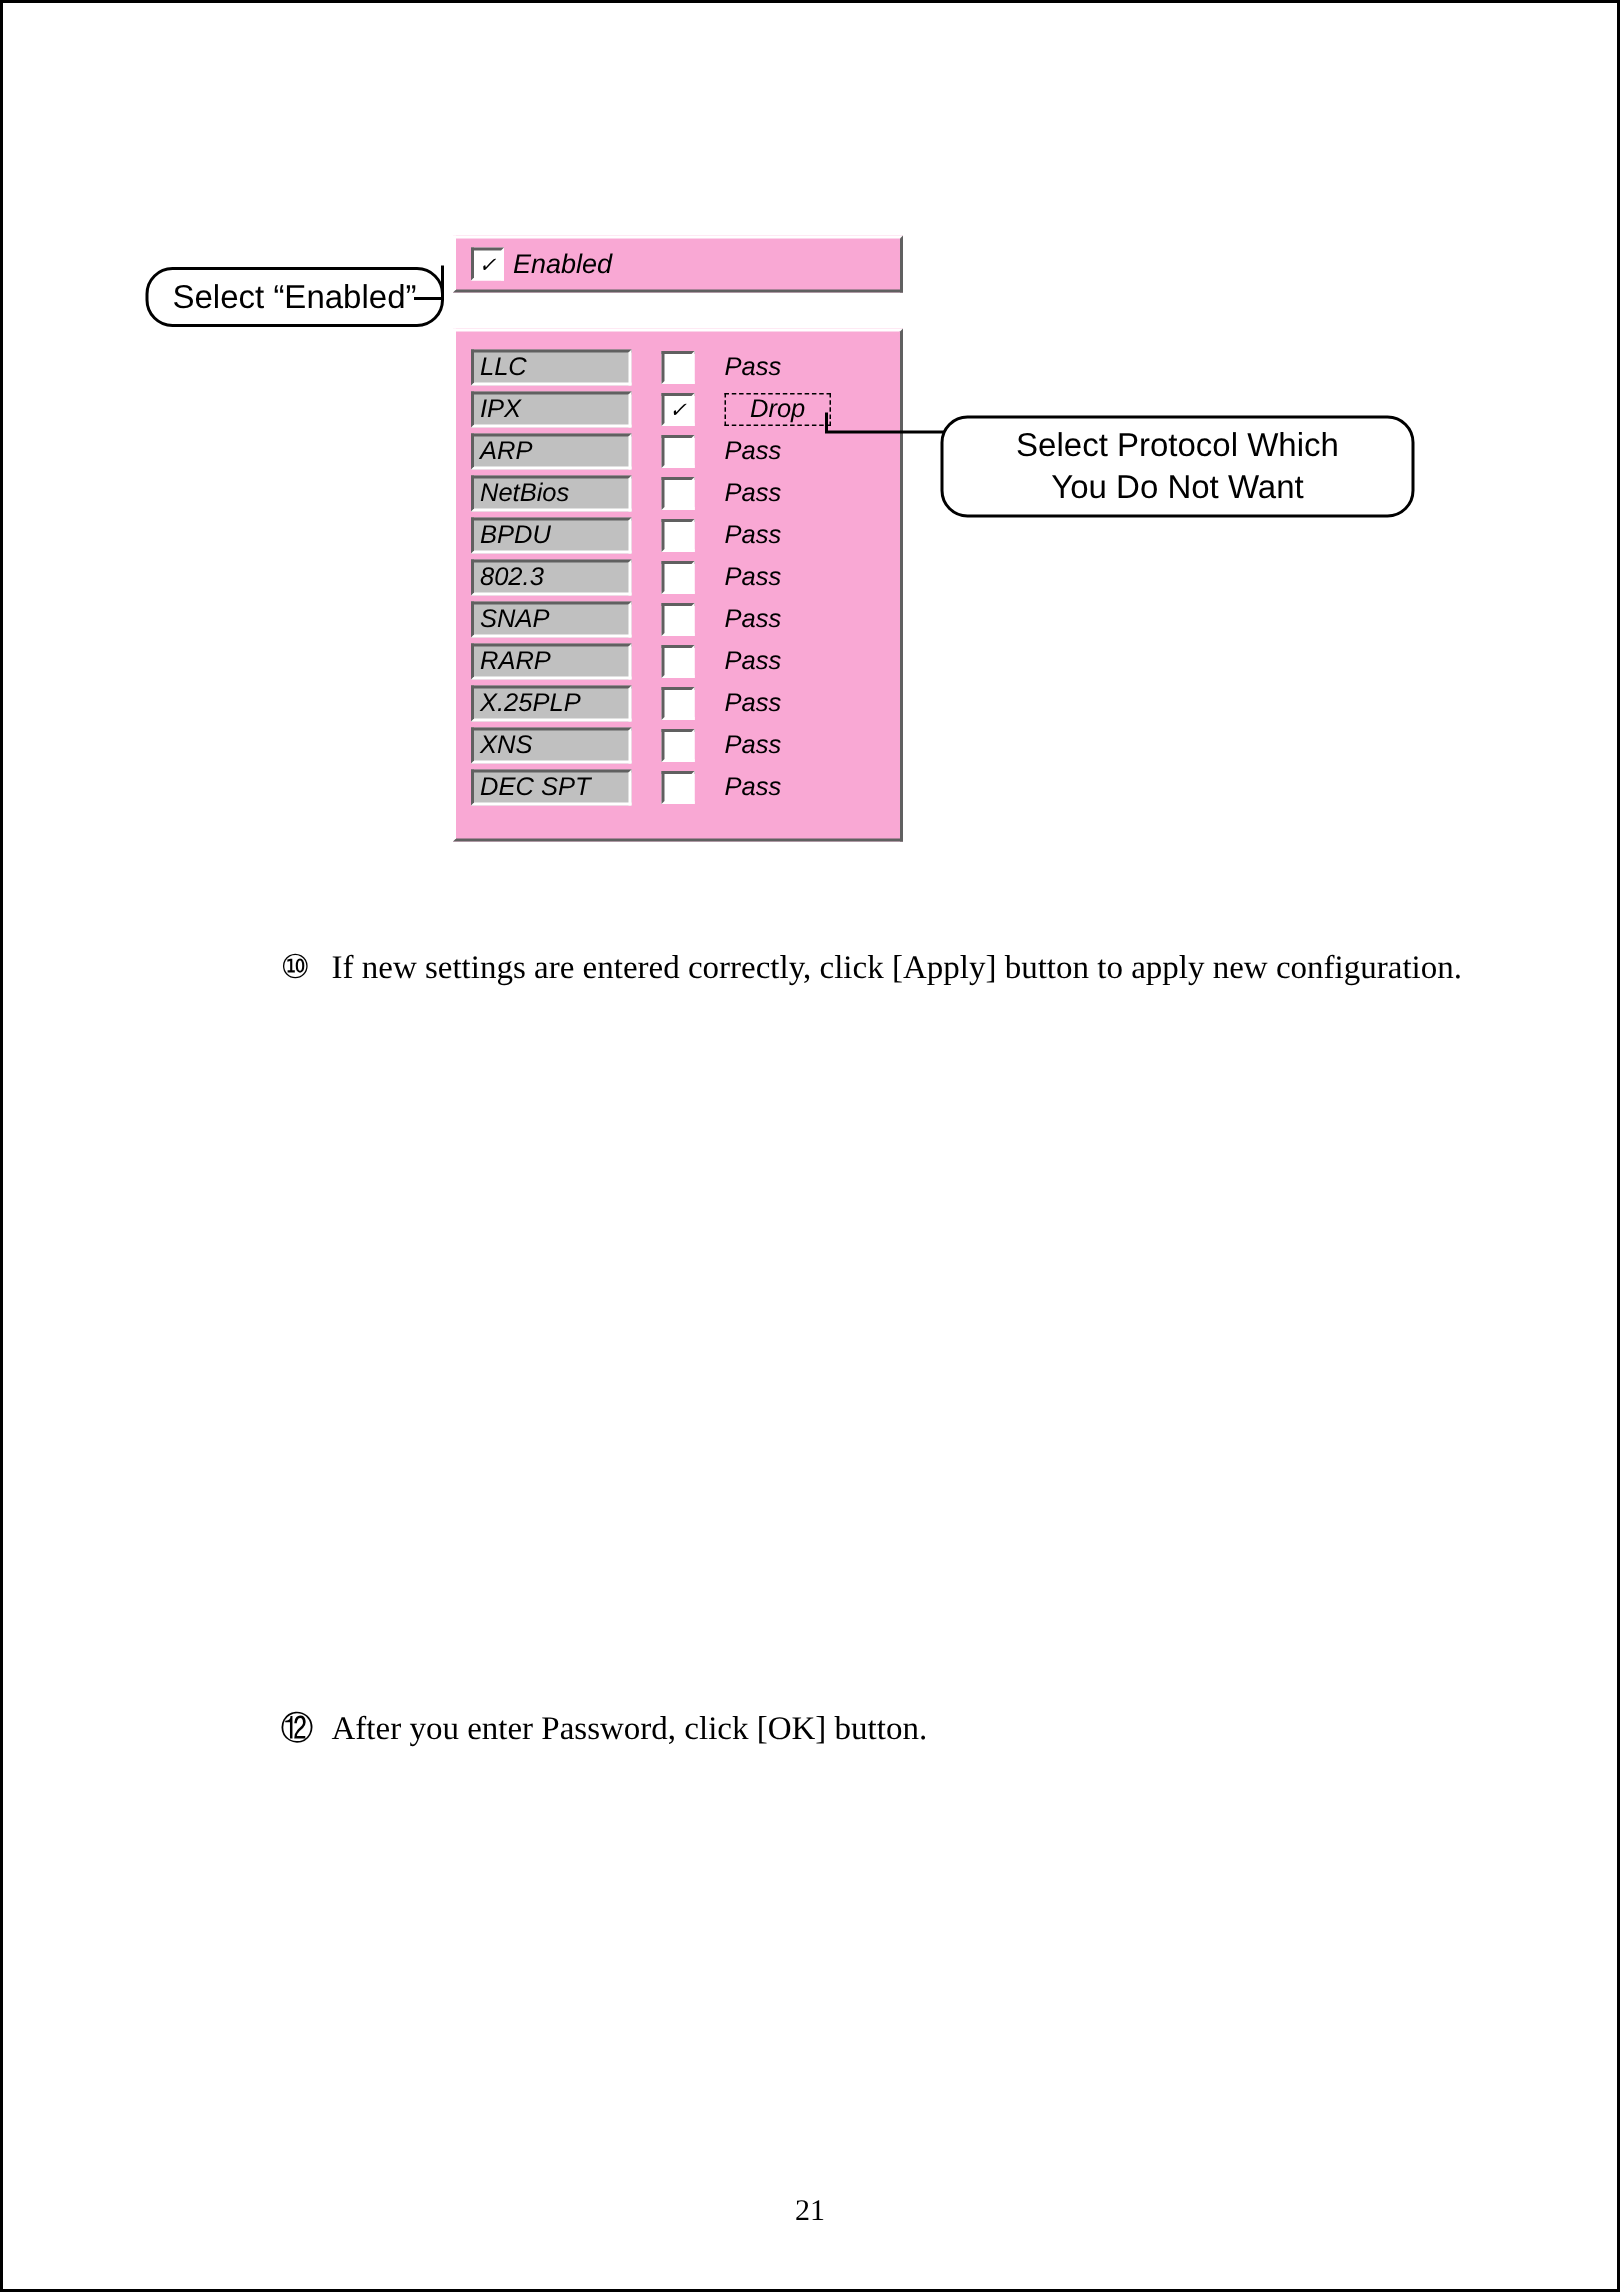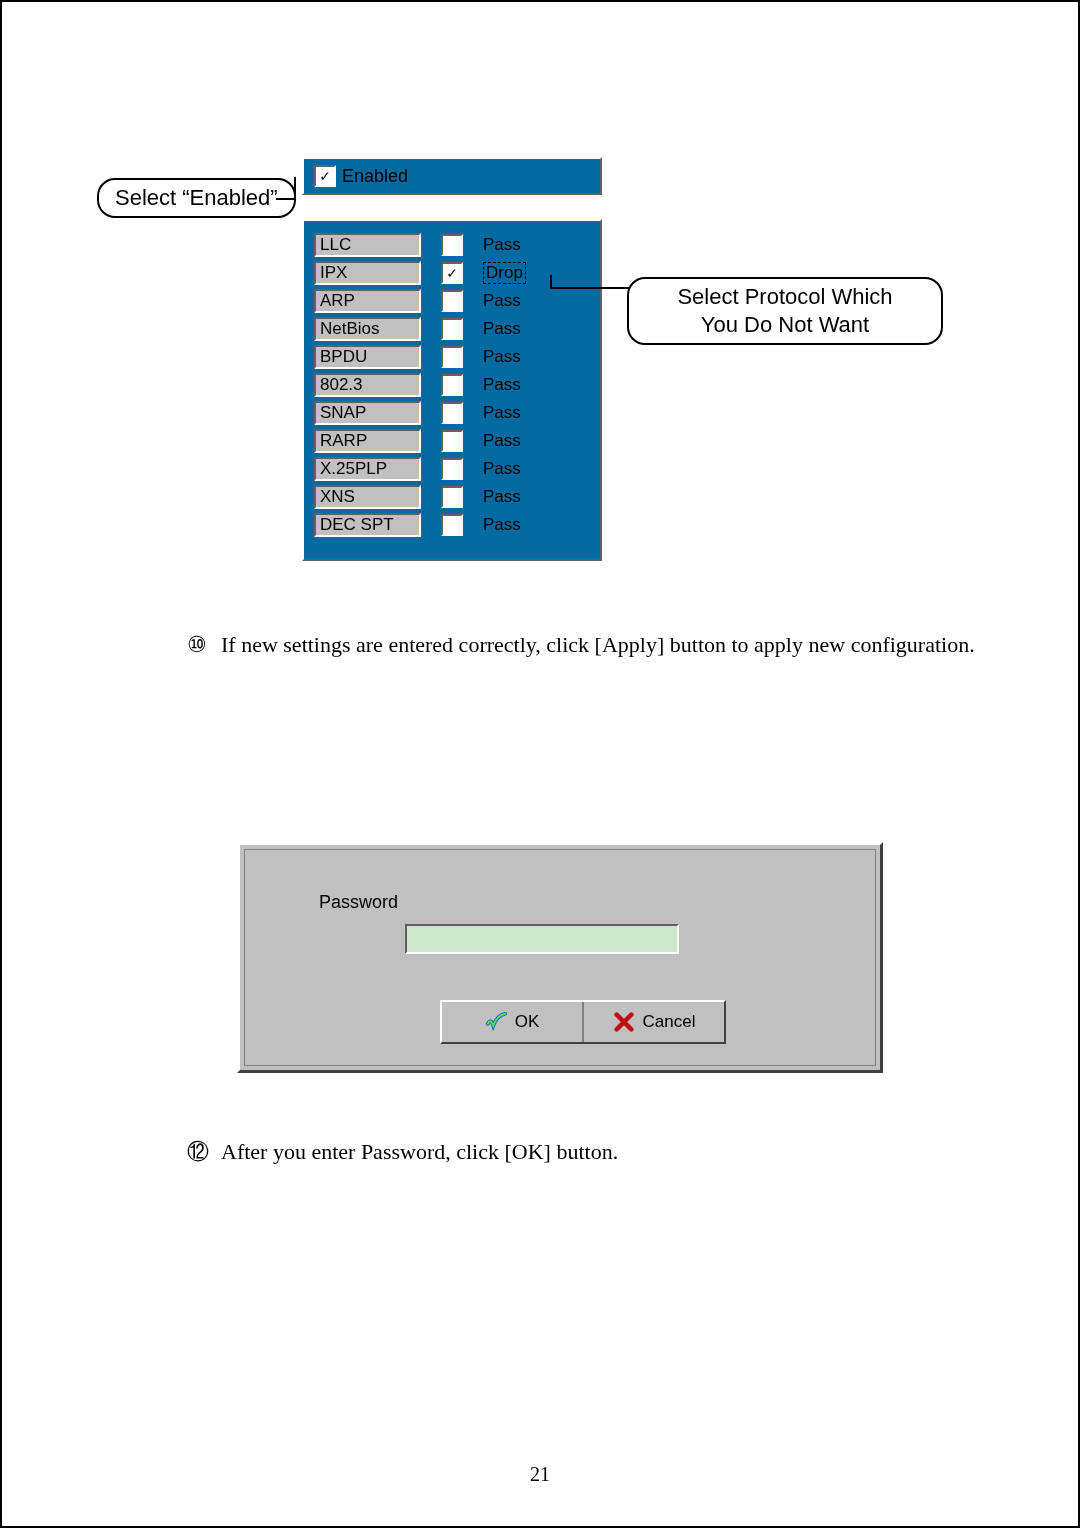--- a/index.html
+++ b/index.html
@@ -45,25 +45,26 @@
   }
 
   
   .panel-wrap {
     position: absolute;
     top: 155px;
     left: 300px;
     width: 300px;
   }
   .panel-upper, .panel-lower {
-    background: #0369a1;
+    background: #f9a8d4;
     font-family: "MS Sans Serif", Arial, sans-serif;
     font-size: 18px;
     color: #000;
     box-sizing: border-box;
+    font-style: italic;
   }
   .panel-upper {
     border-top: 2px solid #fff;
     border-left: 2px solid #fff;
     border-right: 2px solid #606060;
     border-bottom: 2px solid #606060;
     padding: 6px 10px;
     display: flex;
     align-items: center;
     gap: 6px;
@@ -105,21 +106,21 @@
     justify-content: center;
     font-size: 14px;
     line-height: 14px;
     color: #000;
     font-family: sans-serif;
   }
   .win-checkbox.checked::after { content: "✓"; }
   .proto-label { font-size: 17px; }
   .proto-drop {
     border: 1px dashed #000;
-    padding: 0 2px;
+    padding: 0 16px;
   }
 
   
   .body-text {
     position: absolute;
     left: 185px;
     right: 90px;
     font-size: 22px;
     line-height: 40px;
   }
@@ -292,45 +293,20 @@
     <div>You Do Not Want</div>
   </div>
   <div class="connector" style="top:285px; left:550px; width:78px; height:2px;"></div>
   <div class="connector" style="top:273px; left:548px; width:2px; height:14px;"></div>
 
   <div class="body-text" id="item10">
     <span class="num">⑩</span><span>If new settings are entered correctly, click [Apply] button to apply new configuration.</span>
   </div>
 
 
-  <div class="dialog">
-    <div class="dialog-inner">
-      <div class="dlg-label">Password</div>
-      <div class="dlg-input"></div>
-      <div class="dlg-buttons">
-        <div class="dlg-btn">
-          <span class="check-mark">
-            <svg viewBox="0 0 24 24" width="22" height="22">
-              <path d="M3 14 C5 10, 7 10, 9 16 C12 8, 17 4, 22 3" stroke="#1060c0" stroke-width="4" fill="none" stroke-linecap="round"></path>
-              <path d="M3 14 C5 10, 7 10, 9 16 C12 8, 17 4, 22 3" stroke="#60e060" stroke-width="2" fill="none" stroke-linecap="round"></path>
-            </svg>
-          </span>
-          <span>OK</span>
-        </div>
-        <div class="dlg-btn">
-          <span class="x-mark">
-            <svg viewBox="0 0 24 24" width="22" height="22">
-              <path d="M4 4 L20 20 M20 4 L4 20" stroke="#c01010" stroke-width="5" stroke-linecap="round"></path>
-            </svg>
-          </span>
-          <span>Cancel</span>
-        </div>
-      </div>
-    </div>
-  </div>
 
   <div class="body-text" id="item12">
     <span class="num">⑫</span><span>After you enter Password, click [OK] button.</span>
   </div>
 
   <div class="pagenum">21</div>
 
 </div>
 
 </body></html>

